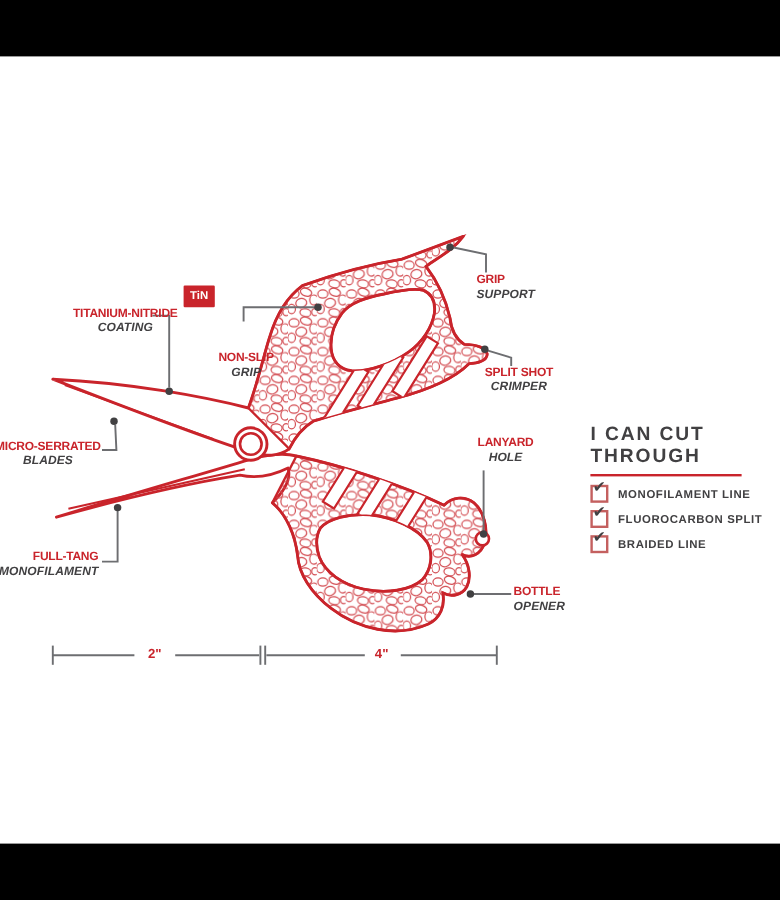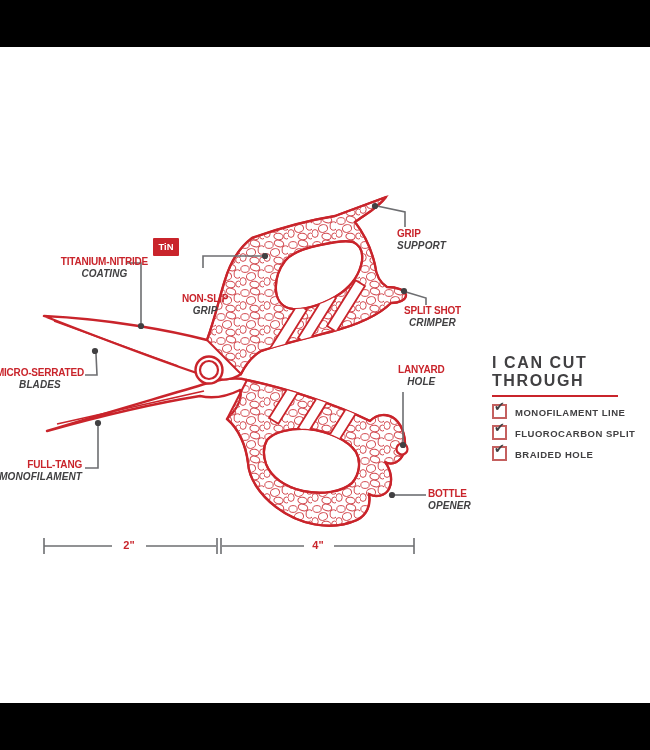--- a/index.html
+++ b/index.html
@@ -233,18 +233,18 @@
   <div class="check-row">
     <span class="checkbox">
         <span class="checkmark">✔</span>
       </span>
     <span class="check-label">FLUOROCARBON SPLIT</span>
   </div>
   <div class="check-row">
     <span class="checkbox">
         <span class="checkmark">✔</span>
       </span>
-    <span class="check-label">BRAIDED HOLE</span>
+    <span class="check-label">BRAIDED LINE</span>
   </div>
 </div>
 
 <div class="dim-label" id="dim-left">2"</div>
 <div class="dim-label" id="dim-right">4"</div>
 
 </body></html>

